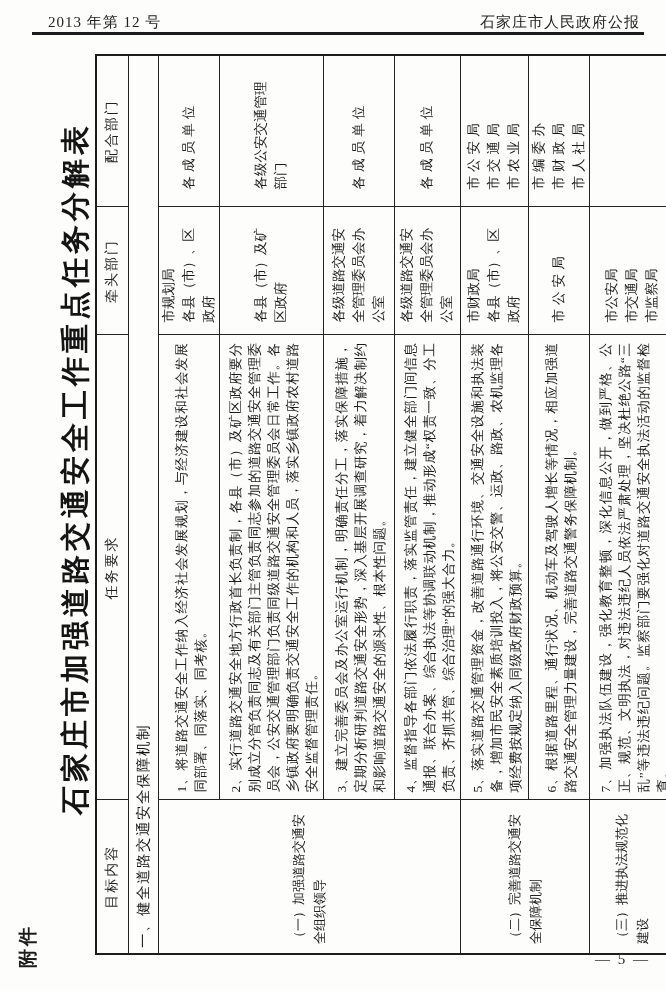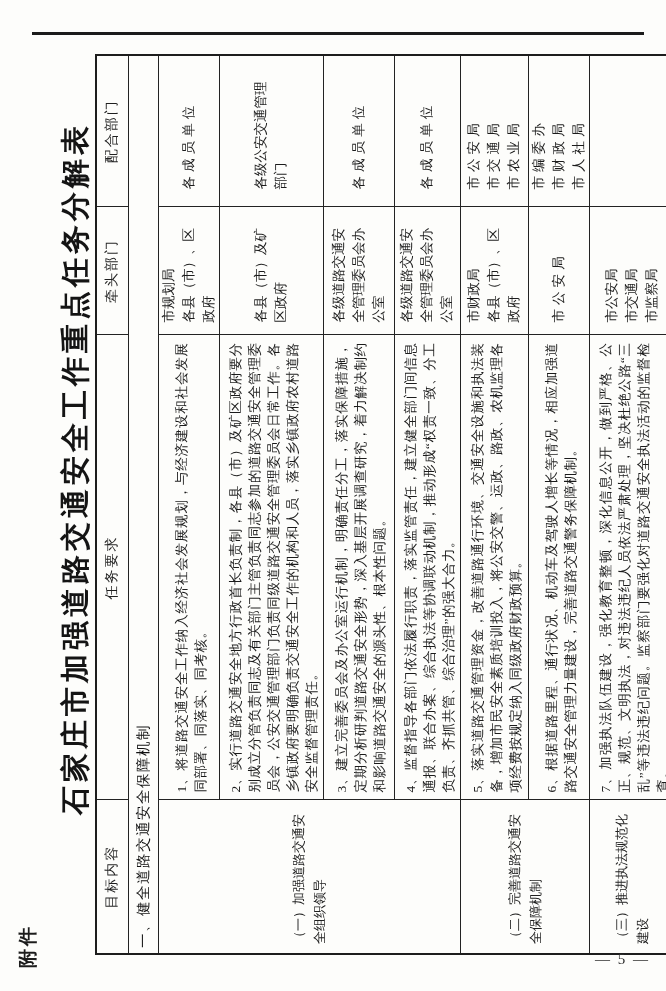--- a/index.html
+++ b/index.html
@@ -65,20 +65,24 @@
     font-size:13.5px;line-height:20px;text-align:left;
     padding:0 17px;white-space:pre-line;color:#1b1b1b;
   }
   .spread{letter-spacing:0.3em;}
 </style>
 </head>
 <body>
 
 <div class="sheet">
 
+  <div class="page-header">
+    <span>2013 年第 12 号</span>
+    <span>石家庄市人民政府公报</span>
+  </div>
   <div class="header-rule"></div>
 
   <div class="rot-box attachment-box">
     <div class="rot-inner attachment">附件</div>
   </div>
 
   <div class="rot-box doc-title-box">
     <div class="rot-inner doc-title">石家庄市加强道路交通安全工作重点任务分解表</div>
   </div>
 

